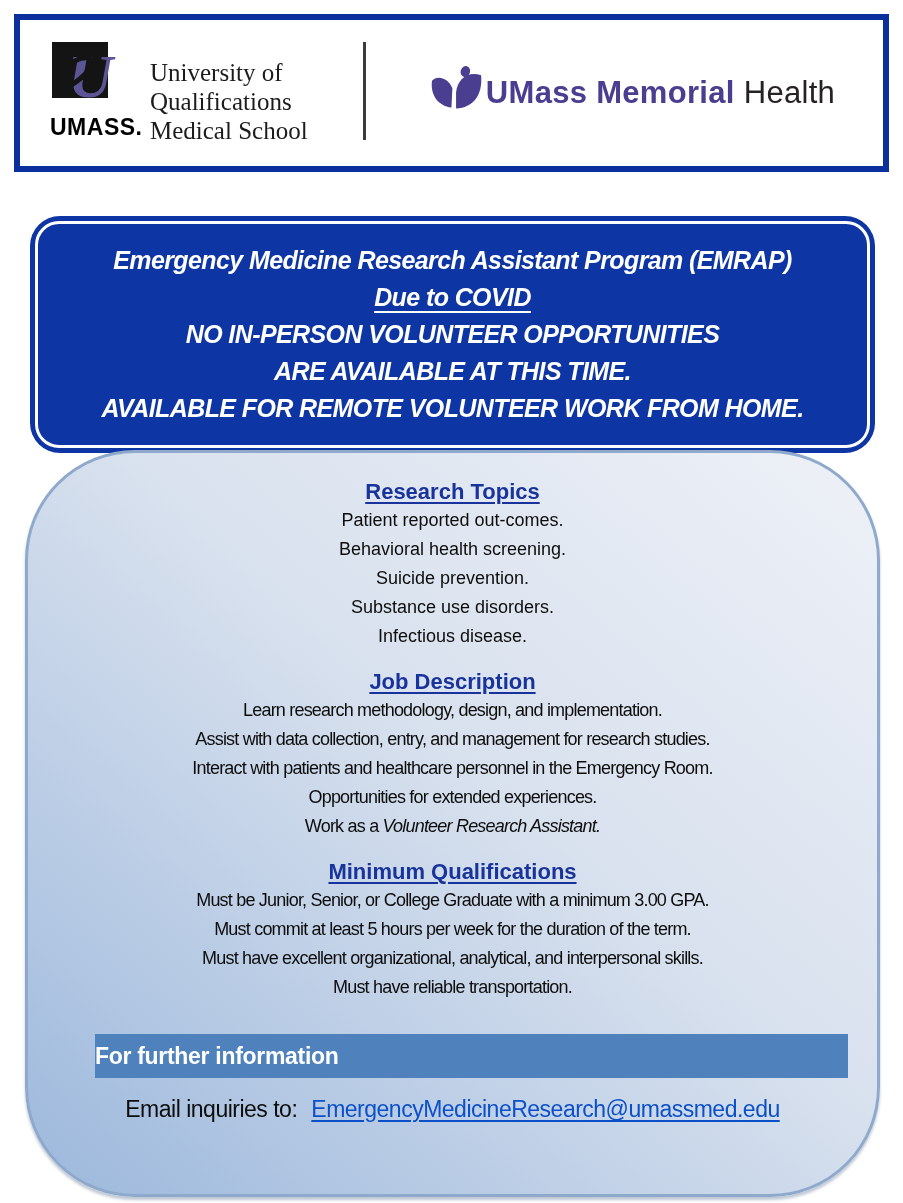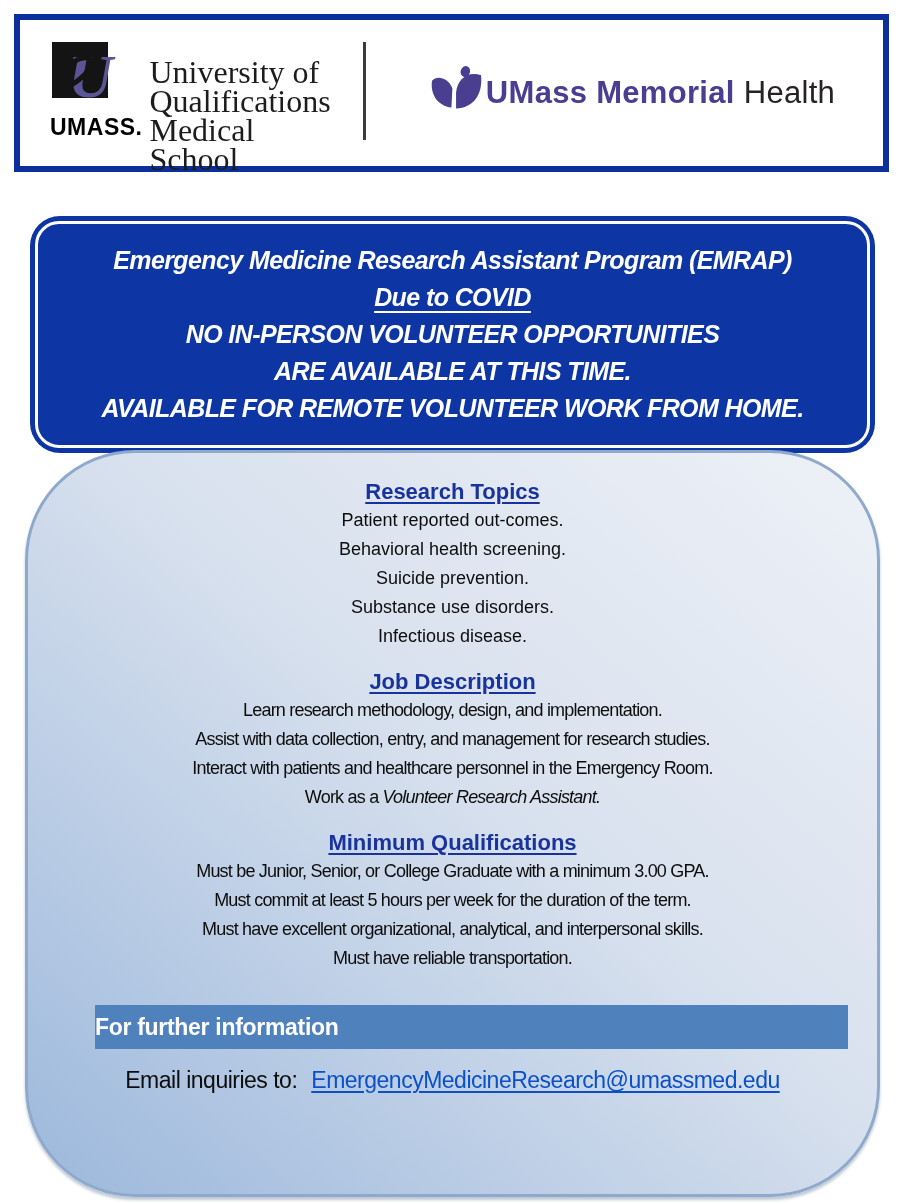--- a/index.html
+++ b/index.html
@@ -19,21 +19,21 @@
     position:absolute; left:30px; top:22px; width:300px; height:104px;
     display:flex; align-items:flex-start;
   }
   .ms-logo { position:relative; width:100px; height:104px; }
   .ms-mark { position:absolute; left:2px; top:0; overflow:visible; }
   .ms-wordmark {
     position:absolute; left:0; top:72px; font-weight:800; font-size:23px;
     letter-spacing:0.5px; color:#000;
   }
   .ms-name {
-    font-family:"Liberation Serif", serif; font-size:32px; line-height:29px;
+    font-family:"Liberation Serif", serif; font-size:25px; line-height:29px;
     color:#1c1c1c; padding-top:16px;
   }
   .header-divider {
     position:absolute; left:343px; top:22px; height:98px; width:3px;
     background:#3c3c3c;
   }
   .mh-block {
     position:absolute; left:360px; top:0; right:0; height:146px;
     display:flex; align-items:center; justify-content:center;
   }
@@ -141,20 +141,21 @@
     <div class="body-line">Suicide prevention.</div>
     <div class="body-line">Substance use disorders.</div>
     <div class="body-line">Infectious disease.</div>
   </div>
 
   <div>
     <div class="sec-heading spaced">Job Description</div>
     <div class="body-line cond">Learn research methodology, design, and implementation.</div>
     <div class="body-line cond">Assist with data collection, entry, and management for research studies.</div>
     <div class="body-line cond">Interact with patients and healthcare personnel in the Emergency Room.</div>
+    <div class="body-line cond">Opportunities for extended experiences.</div>
     <div class="body-line cond"><span>Work as a </span><span class="italic">Volunteer Research Assistant.</span></div>
   </div>
 
   <div>
     <div class="sec-heading spaced">Minimum Qualifications</div>
     <div class="body-line cond">Must be Junior, Senior, or College Graduate with a minimum 3.00 GPA.</div>
     <div class="body-line cond">Must commit at least 5 hours per week for the duration of the term.</div>
     <div class="body-line cond">Must have excellent organizational, analytical, and interpersonal skills.</div>
     <div class="body-line cond">Must have reliable transportation.</div>
   </div>

